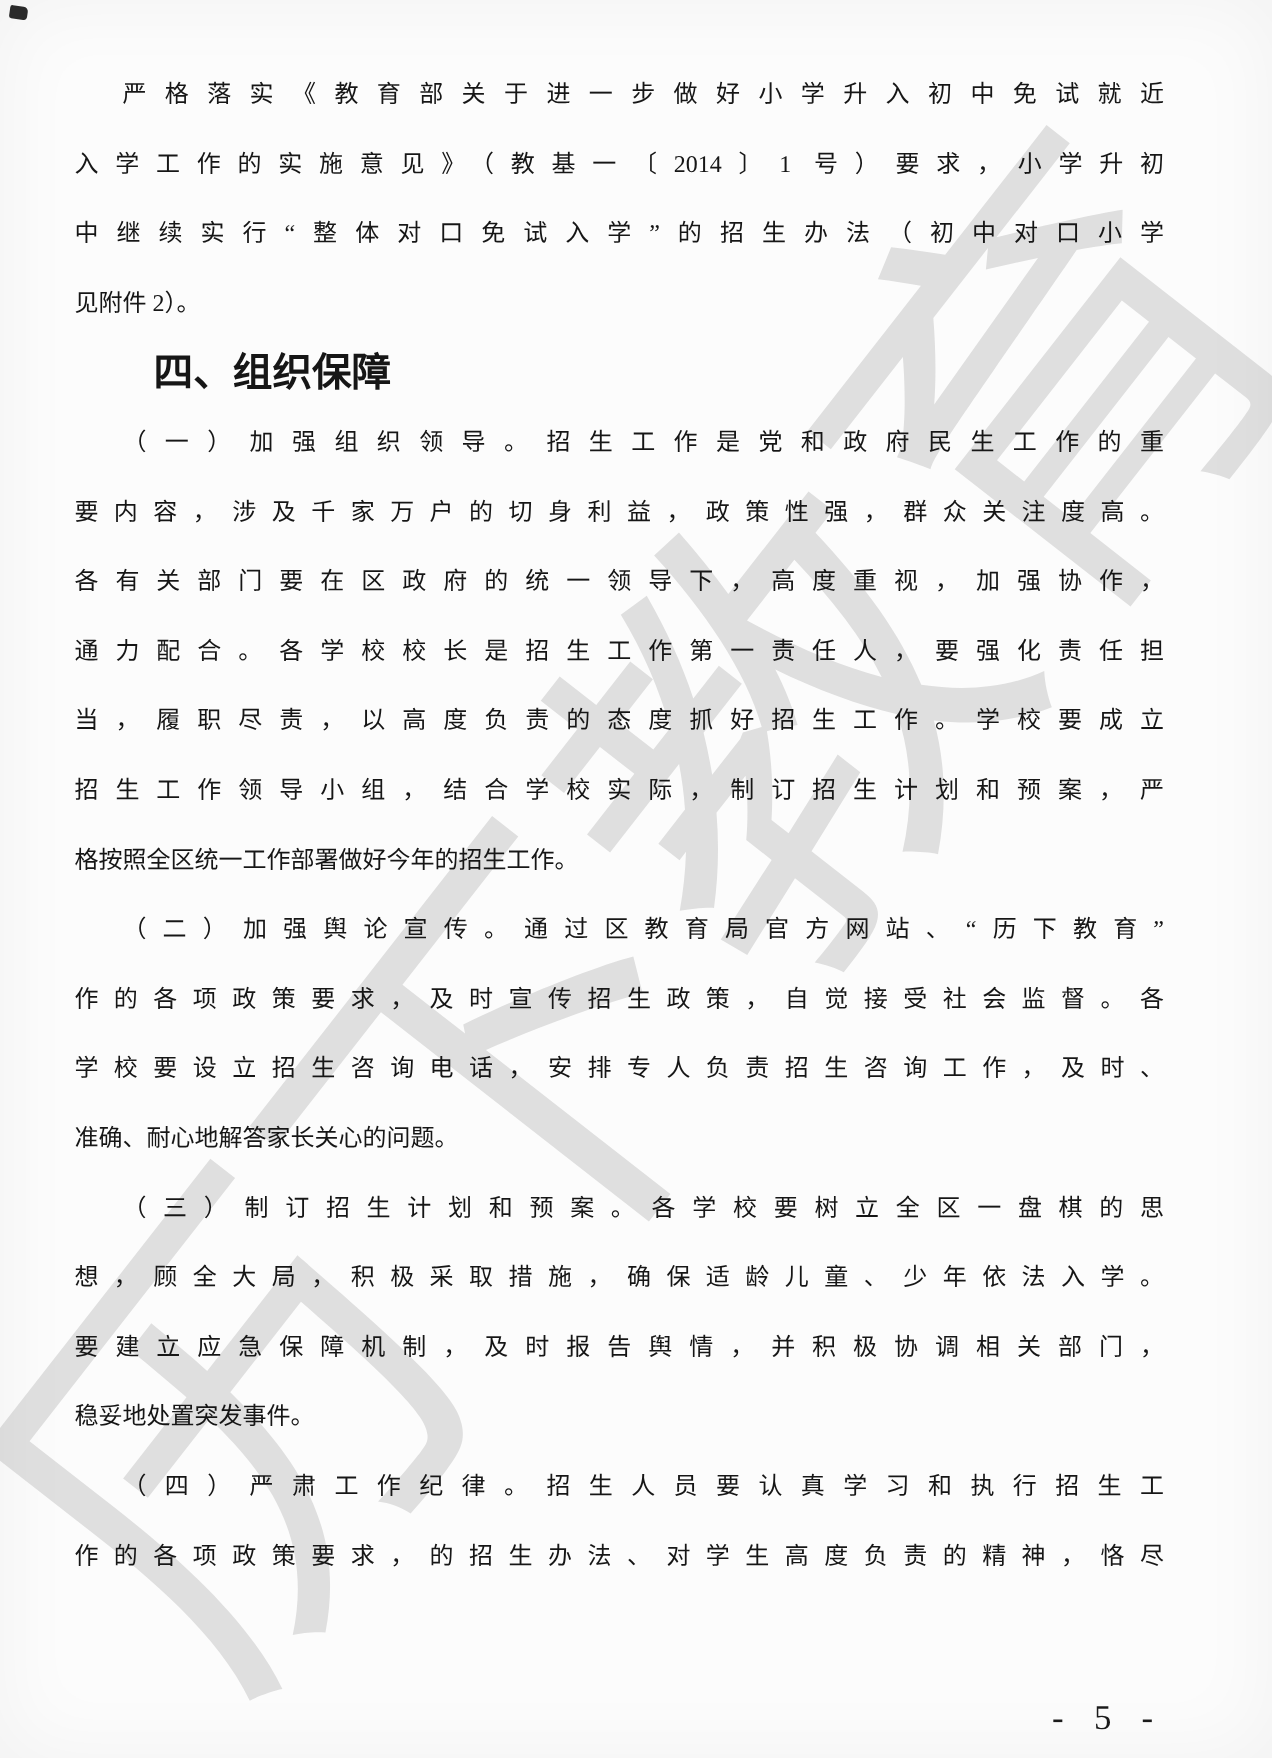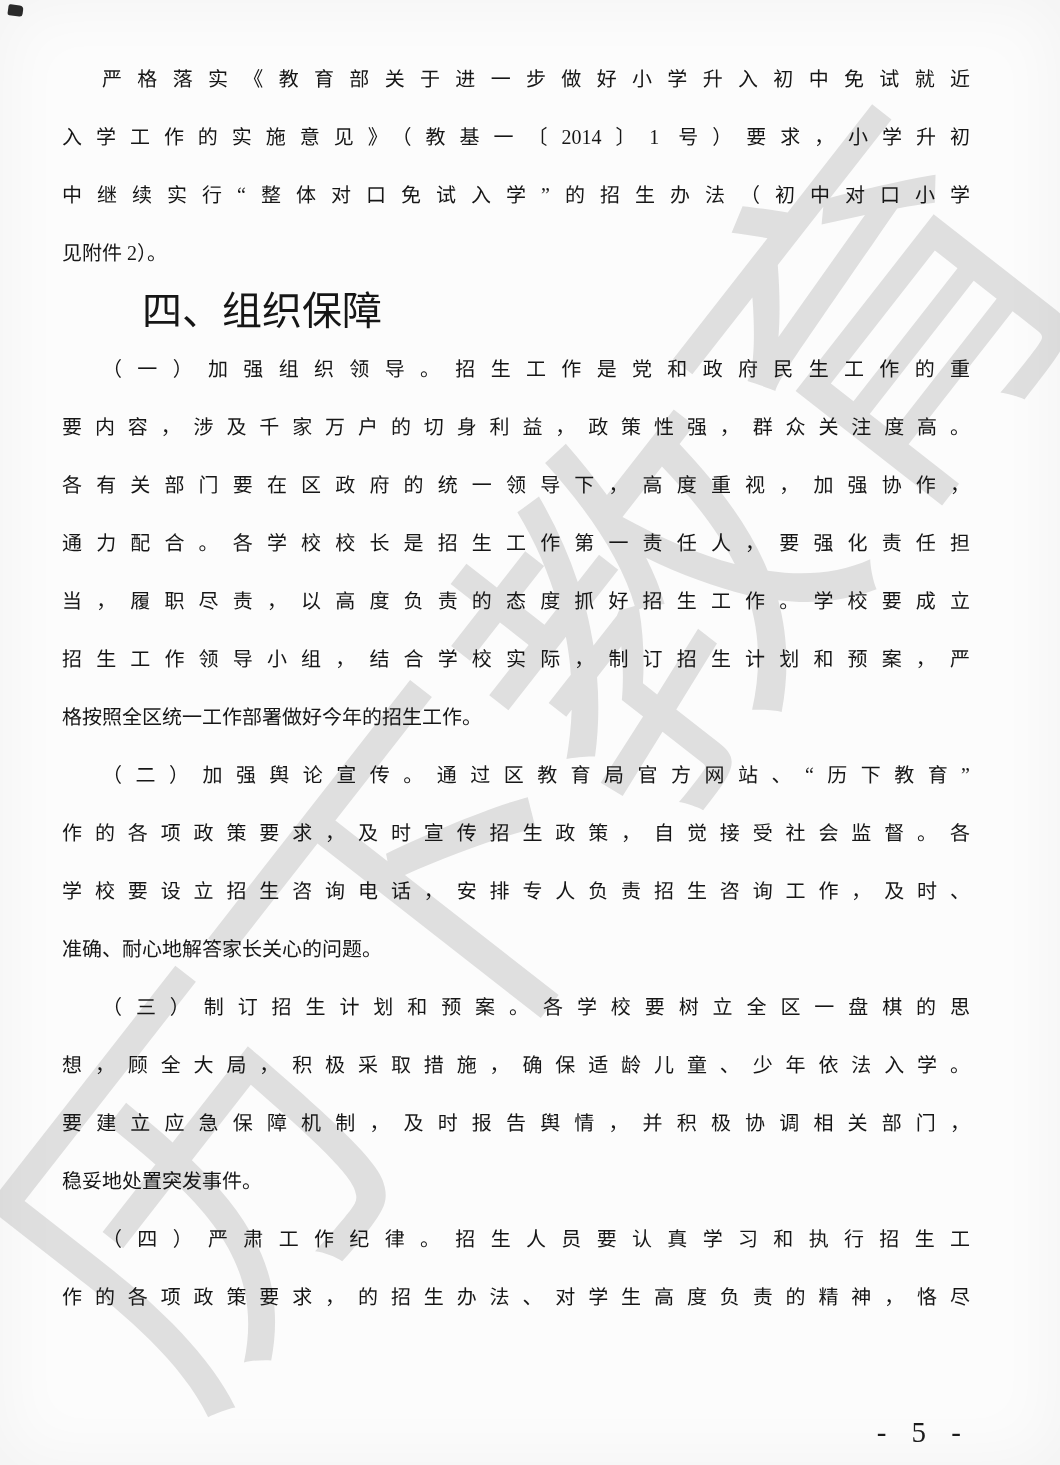--- a/index.html
+++ b/index.html
@@ -33,24 +33,24 @@
   .line{
     font-size:20px;
     line-height:58px;
     text-align:justify;
     text-align-last:justify;
     text-justify:inter-ideograph;
   }
   .line.first{text-indent:2em;}
   .line.last{text-align-last:left;}
   .block.heading .line{
-    font-weight:400;
+    font-weight:700;
     text-align-last:left;
     font-family:"Liberation Sans","DejaVu Sans",sans-serif;
-    font-size:40px;
+    font-size:33px;
   }
   .lead{
     font-weight:400;
   }
   .page-number{
     position:absolute;
     right:90px;bottom:16px;
     font-size:29px;
     letter-spacing:9px;
     z-index:1;

